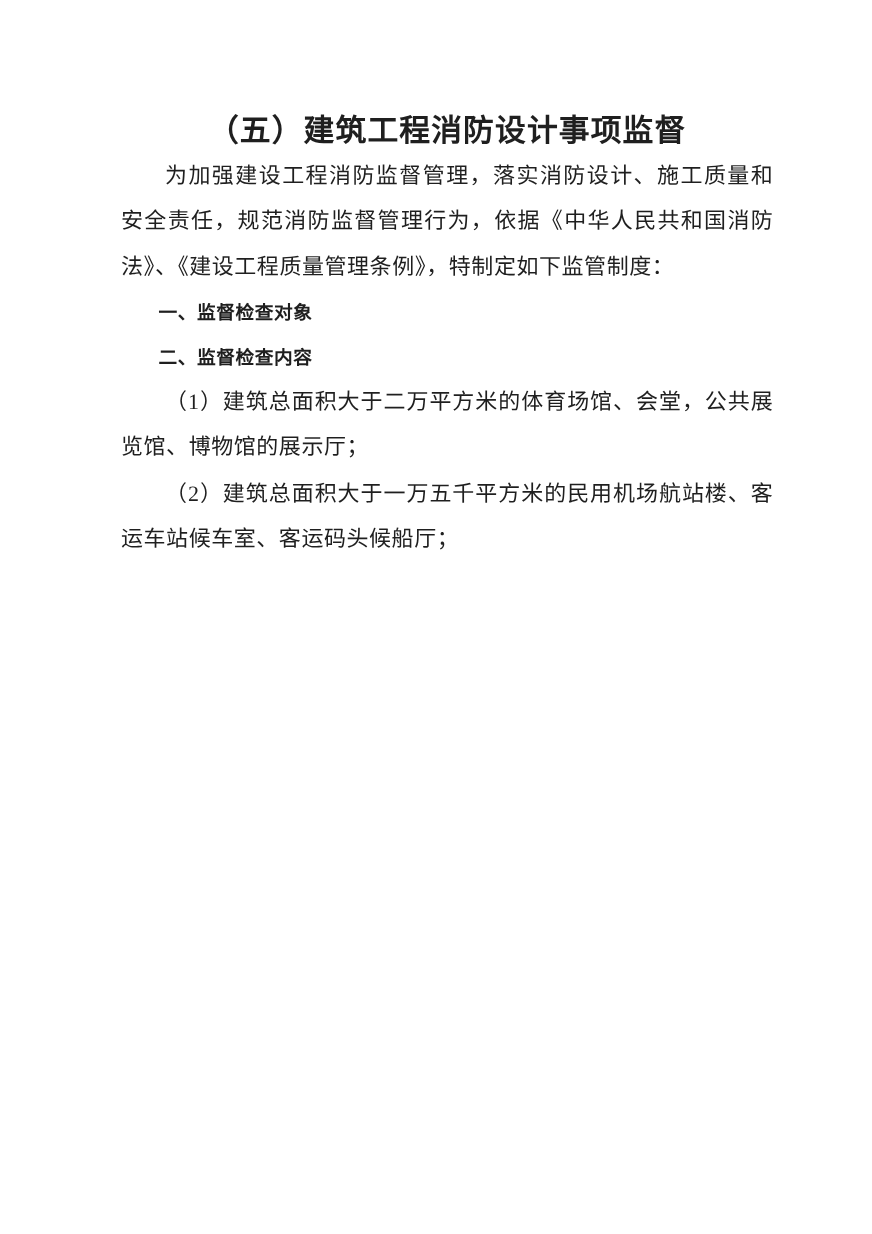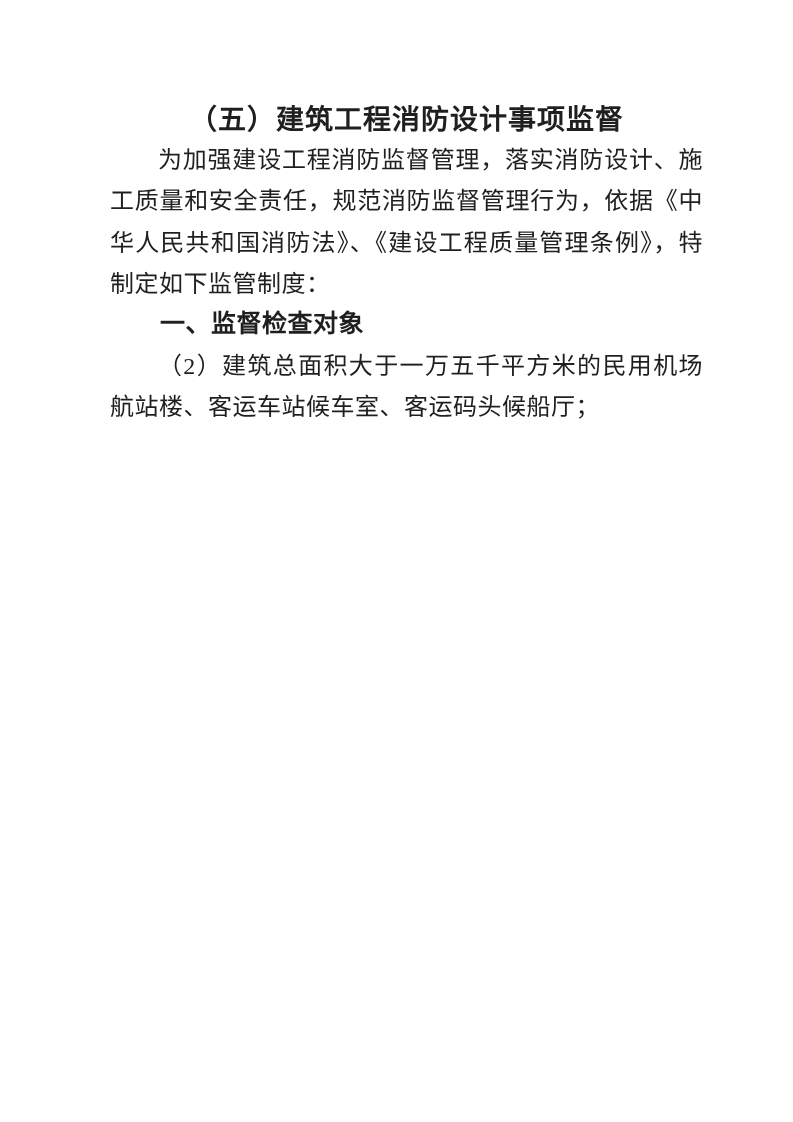--- a/index.html
+++ b/index.html
@@ -14,52 +14,54 @@
     height: 1122px;
     background: #ffffff;
     box-sizing: border-box;
     padding: 99px 90px 0 110px;
     overflow: hidden;
   }
   .page p {
     margin: 0;
     padding: 0;
     font-family: "Liberation Serif", "DejaVu Serif", serif;
-    font-size: 24px;
+    font-size: 20px;
     line-height: 41.2px;
     color: #1f1f1f;
     text-align: justify;
     text-justify: inter-ideograph;
     text-indent: 2em;
     letter-spacing: 0.5px;
   }
   .page p.doc-title {
     text-align: center;
     text-indent: 0;
     font-size: 28px;
     font-weight: bold;
     letter-spacing: 1px;
   }
   .page p.section-heading {
-    font-family: Liberation Mono, monospace;
+    font-family: Liberation Sans, sans-serif;
     font-weight: bold;
     text-align: left;
-    font-size: 25px;
+    font-size: 17px;
   }
 </style>
 </head>
 <body>
 
 <div class="page">
   <p class="doc-title">（五）建筑工程消防设计事项监督</p>
 
   <p>为加强建设工程消防监督管理，落实消防设计、施工质量和安全责任，规范消防监督管理行为，依据《中华人民共和国消防法》、《建设工程质量管理条例》，特制定如下监管制度：</p>
 
   <p class="section-heading">一、监督检查对象</p>
 
 
+  <p class="section-heading">二、监督检查内容</p>
 
 
+  <p>（1）建筑总面积大于二万平方米的体育场馆、会堂，公共展览馆、博物馆的展示厅；</p>
 
   <p>（2）建筑总面积大于一万五千平方米的民用机场航站楼、客运车站候车室、客运码头候船厅；</p>
 
 
 </div>
 
 </body></html>

